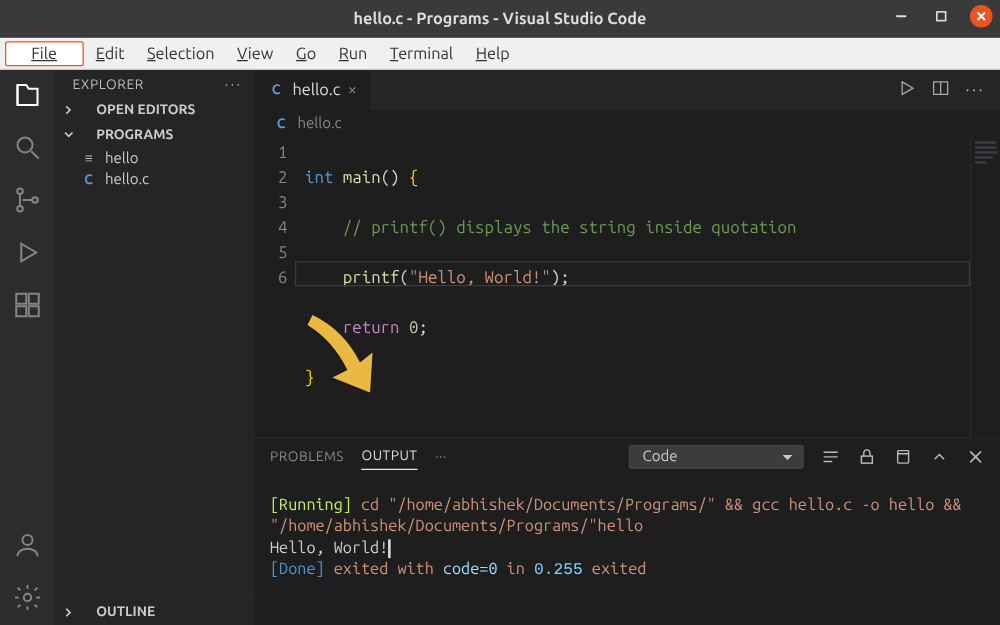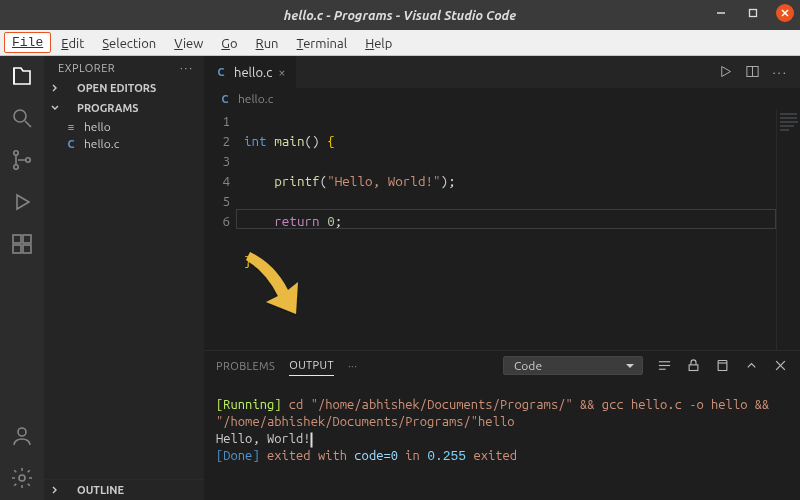--- a/index.html
+++ b/index.html
@@ -1,27 +1,27 @@
 <!DOCTYPE html>
 <html><head>
 <meta charset="utf-8">
 <style>
   * { box-sizing: border-box; margin: 0; padding: 0; }
   body { font-family: "Ubuntu", "Segoe UI", sans-serif; font-size: 13px; background: #1e1e1e; color: #ccc; width: 800px; height: 500px; overflow: hidden; position: relative;}
   
-  .titlebar { height: 30px; background: #3a3a3a; display: flex; align-items: center; justify-content: center; position: relative; font-style: italic; }
+  .titlebar { height: 30px; background: #3a3a3a; display: flex; align-items: center; justify-content: center; position: relative; }
   .titlebar .title { color: #ddd; font-size: 13px; font-weight: 600;}
   .titlebar .win-controls { position: absolute; right: 6px; top: 4px; display: flex; gap: 14px; align-items:center;}
   .win-btn { width: 18px; height: 18px; border-radius: 50%; display:flex; align-items:center; justify-content:center;}
   .win-btn.close { background: #e95420; }
   .win-btn svg { width: 10px; height:10px; }
   
   .menubar { height: 26px; background: #f0f0f0; color:#333; display:flex; align-items:center; padding:0 4px; gap:2px; border-bottom:1px solid #c8c8c8;}
   .menu-item { padding: 3px 8px; border-radius:2px; cursor:default;}
-  .menu-item.active { border:1px solid #e95420; padding:2px 7px; background:#fff;font-family:Liberation Mono, monospace;}
+  .menu-item.active { border:1px solid #e95420; padding:2px 20px; background:#fff;}
   .menu-item .ul { text-decoration: underline; }
   
   .workspace { display:flex; height: calc(500px - 30px - 26px); }
   
   .activitybar { width: 44px; background:#2c2c2c; display:flex; flex-direction:column; align-items:center; padding-top:8px; gap:18px;}
   .activitybar .spacer { flex:1;}
   .activity-icon { width:24px; height:24px; color:#858585; }
   .activity-icon.active { color:#fff; }
   .activity-icon svg { width:100%; height:100%; }
   
@@ -199,20 +199,21 @@
       <div class="gutter">
         <div>1</div>
           <div>2</div>
           <div>3</div>
           <div>4</div>
           <div>5</div>
           <div>6</div>
       </div>
       <div class="code">
 <div><span class="tok-kw">int</span><span class="tok-fn"> main</span><span class="tok-pn">() </span><span class="tok-br">{</span></div>
+<div><span class="tok-cm">    // printf() displays the string inside quotation</span></div>
 <div><span>    </span><span class="tok-fn">printf</span><span class="tok-pn">(</span><span class="tok-str">"Hello, World!"</span><span class="tok-pn">);</span></div>
 <div><span>    </span><span class="tok-pp">return</span><span> </span><span class="tok-num">0</span><span class="tok-pn">;</span></div>
 <div><span class="tok-br">}</span></div>
         <div class="active-line" style="top:100px;"></div>
       </div>
       <div class="minimap">
         <div class="blob" style="top:4px;height:2px;"></div>
         <div class="blob" style="top:8px;height:2px;"></div>
         <div class="blob" style="top:12px;height:2px;width:80%;"></div>
         <div class="blob" style="top:16px;height:2px;width:60%;"></div>

